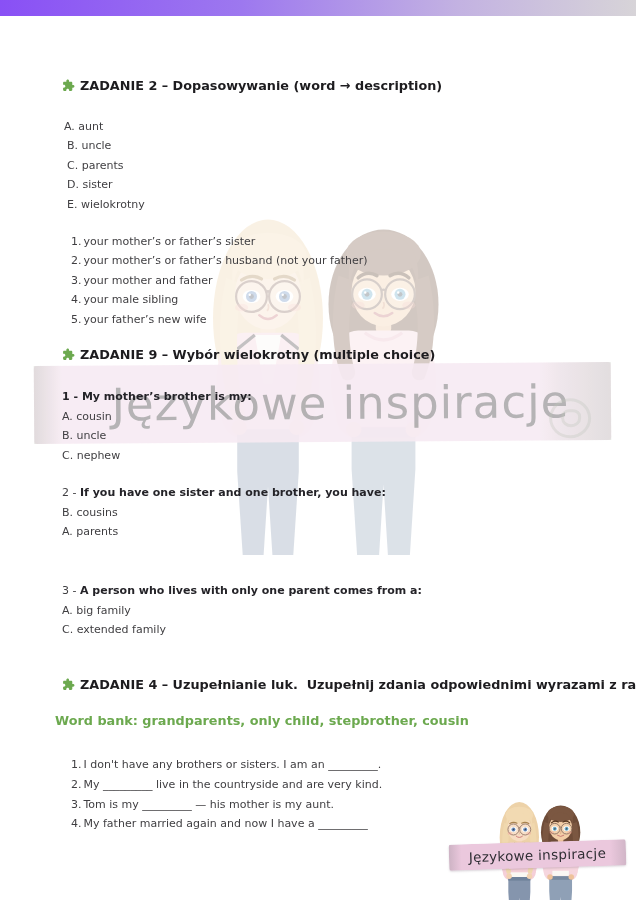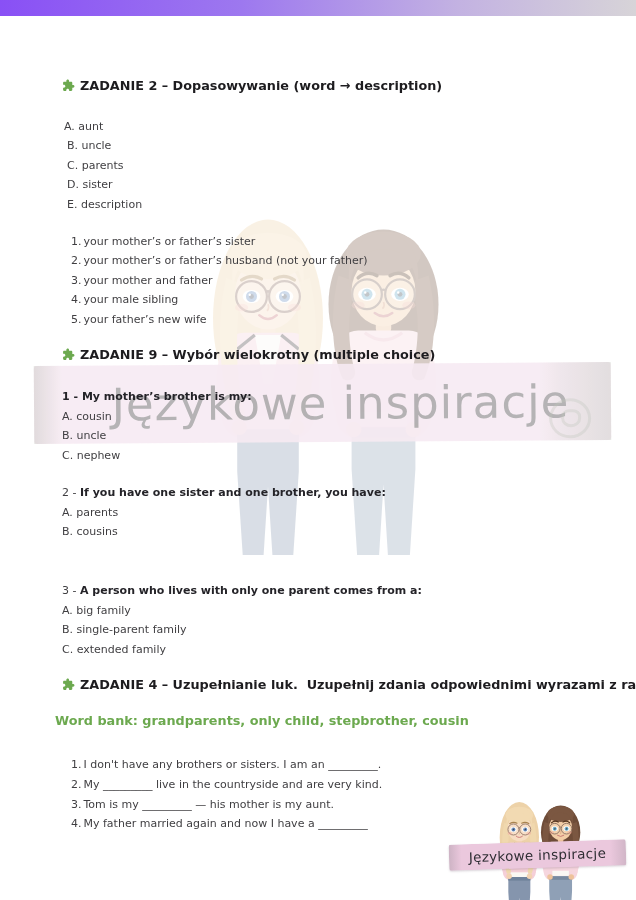--- a/index.html
+++ b/index.html
@@ -161,21 +161,21 @@
         <path fill="var(--accent-green,#6ca94f)" d="M20.5 11H19V7c0-1.1-.9-2-2-2h-4V3.5C13 2.12 11.88 1 10.5 1S8 2.12 8 3.5V5H4c-1.1 0-1.99.9-1.99 2v3.8H3.5c1.49 0 2.7 1.21 2.7 2.7s-1.21 2.7-2.7 2.7H2V20c0 1.1.9 2 2 2h3.8v-1.5c0-1.49 1.21-2.7 2.7-2.7 1.49 0 2.7 1.21 2.7 2.7V22H17c1.1 0 2-.9 2-2v-4h1.5c1.38 0 2.5-1.12 2.5-2.5S21.88 11 20.5 11z"></path>
       </svg>
       <span>ZADANIE 2 – Dopasowywanie (word → description)</span>
     </div>
 
     <div style="left:64px;top:101px">
       <div class="line">A. aunt</div>
       <div class="line" style="padding-left:3px">B. uncle</div>
       <div class="line" style="padding-left:3px">C. parents</div>
       <div class="line" style="padding-left:3px">D. sister</div>
-      <div class="line" style="padding-left:3px">E. description</div>
+      <div class="line" style="padding-left:3px">E. wielokrotny</div>
     </div>
 
     <div style="left:71px;top:216px">
       <div class="line row">
           <span>1.</span>
           <span>your mother’s or father’s sister</span>
         </div>
       <div class="line row">
           <span>2.</span>
           <span>your mother’s or father’s husband (not your father)</span>
@@ -203,28 +203,27 @@
 
     <div style="left:62px;top:371px">
       <div class="q-title pre-bold"><span class="q-pre">1 - </span><span>My mother’s brother is my:</span></div>
       <div class="line">A. cousin</div>
       <div class="line">B. uncle</div>
       <div class="line">C. nephew</div>
     </div>
 
     <div style="left:62px;top:467px">
       <div class="q-title"><span class="q-pre">2 - </span><span>If you have one sister and one brother, you have:</span></div>
+      <div class="line">B. cousins</div>
       <div class="line">A. parents</div>
-      <div class="line">B. cousins</div>
     </div>
 
     <div style="left:62px;top:565px">
       <div class="q-title"><span class="q-pre">3 - </span><span>A person who lives with only one parent comes from a:</span></div>
       <div class="line">A. big family</div>
-      <div class="line">B. single-parent family</div>
       <div class="line">C. extended family</div>
     </div>
 
     <div class="task-head" style="top:661px">
       <svg class="puzzle" viewBox="0 0 24 24">
         <path fill="var(--accent-green,#6ca94f)" d="M20.5 11H19V7c0-1.1-.9-2-2-2h-4V3.5C13 2.12 11.88 1 10.5 1S8 2.12 8 3.5V5H4c-1.1 0-1.99.9-1.99 2v3.8H3.5c1.49 0 2.7 1.21 2.7 2.7s-1.21 2.7-2.7 2.7H2V20c0 1.1.9 2 2 2h3.8v-1.5c0-1.49 1.21-2.7 2.7-2.7 1.49 0 2.7 1.21 2.7 2.7V22H17c1.1 0 2-.9 2-2v-4h1.5c1.38 0 2.5-1.12 2.5-2.5S21.88 11 20.5 11z"></path>
       </svg>
       <span>ZADANIE 4 – Uzupełnianie luk.&nbsp; Uzupełnij zdania odpowiednimi wyrazami z ramki.</span>
     </div>
 

